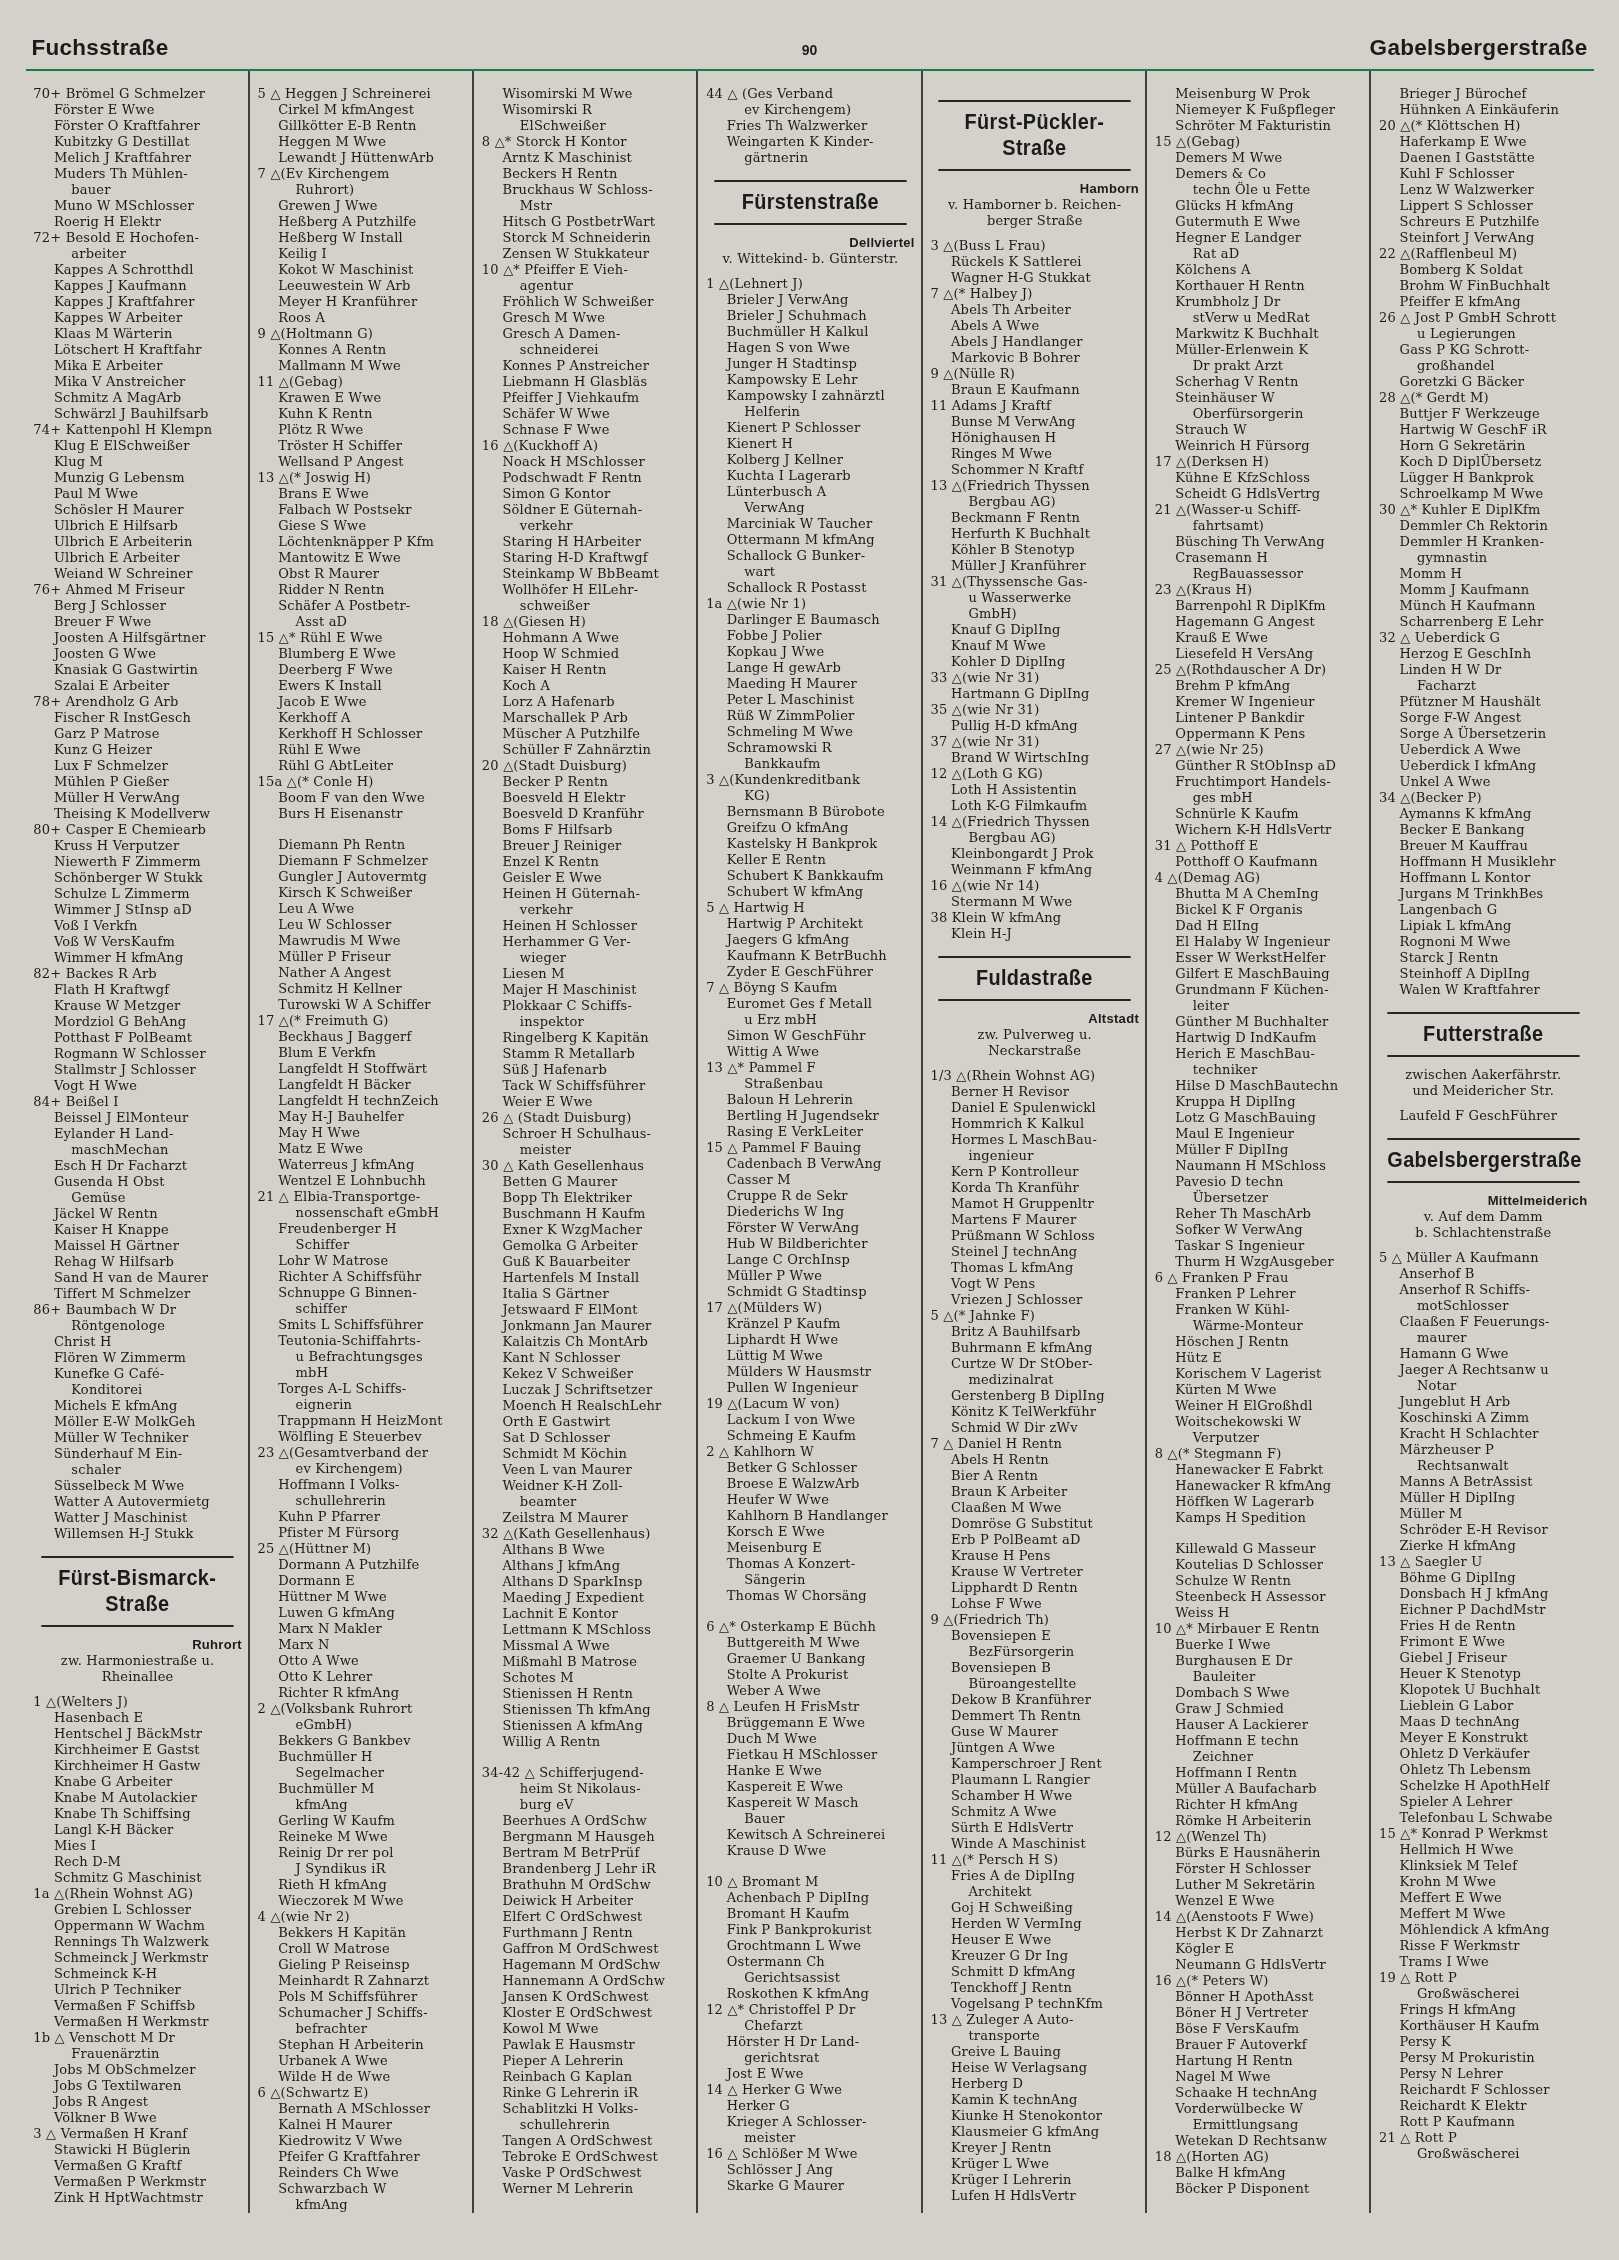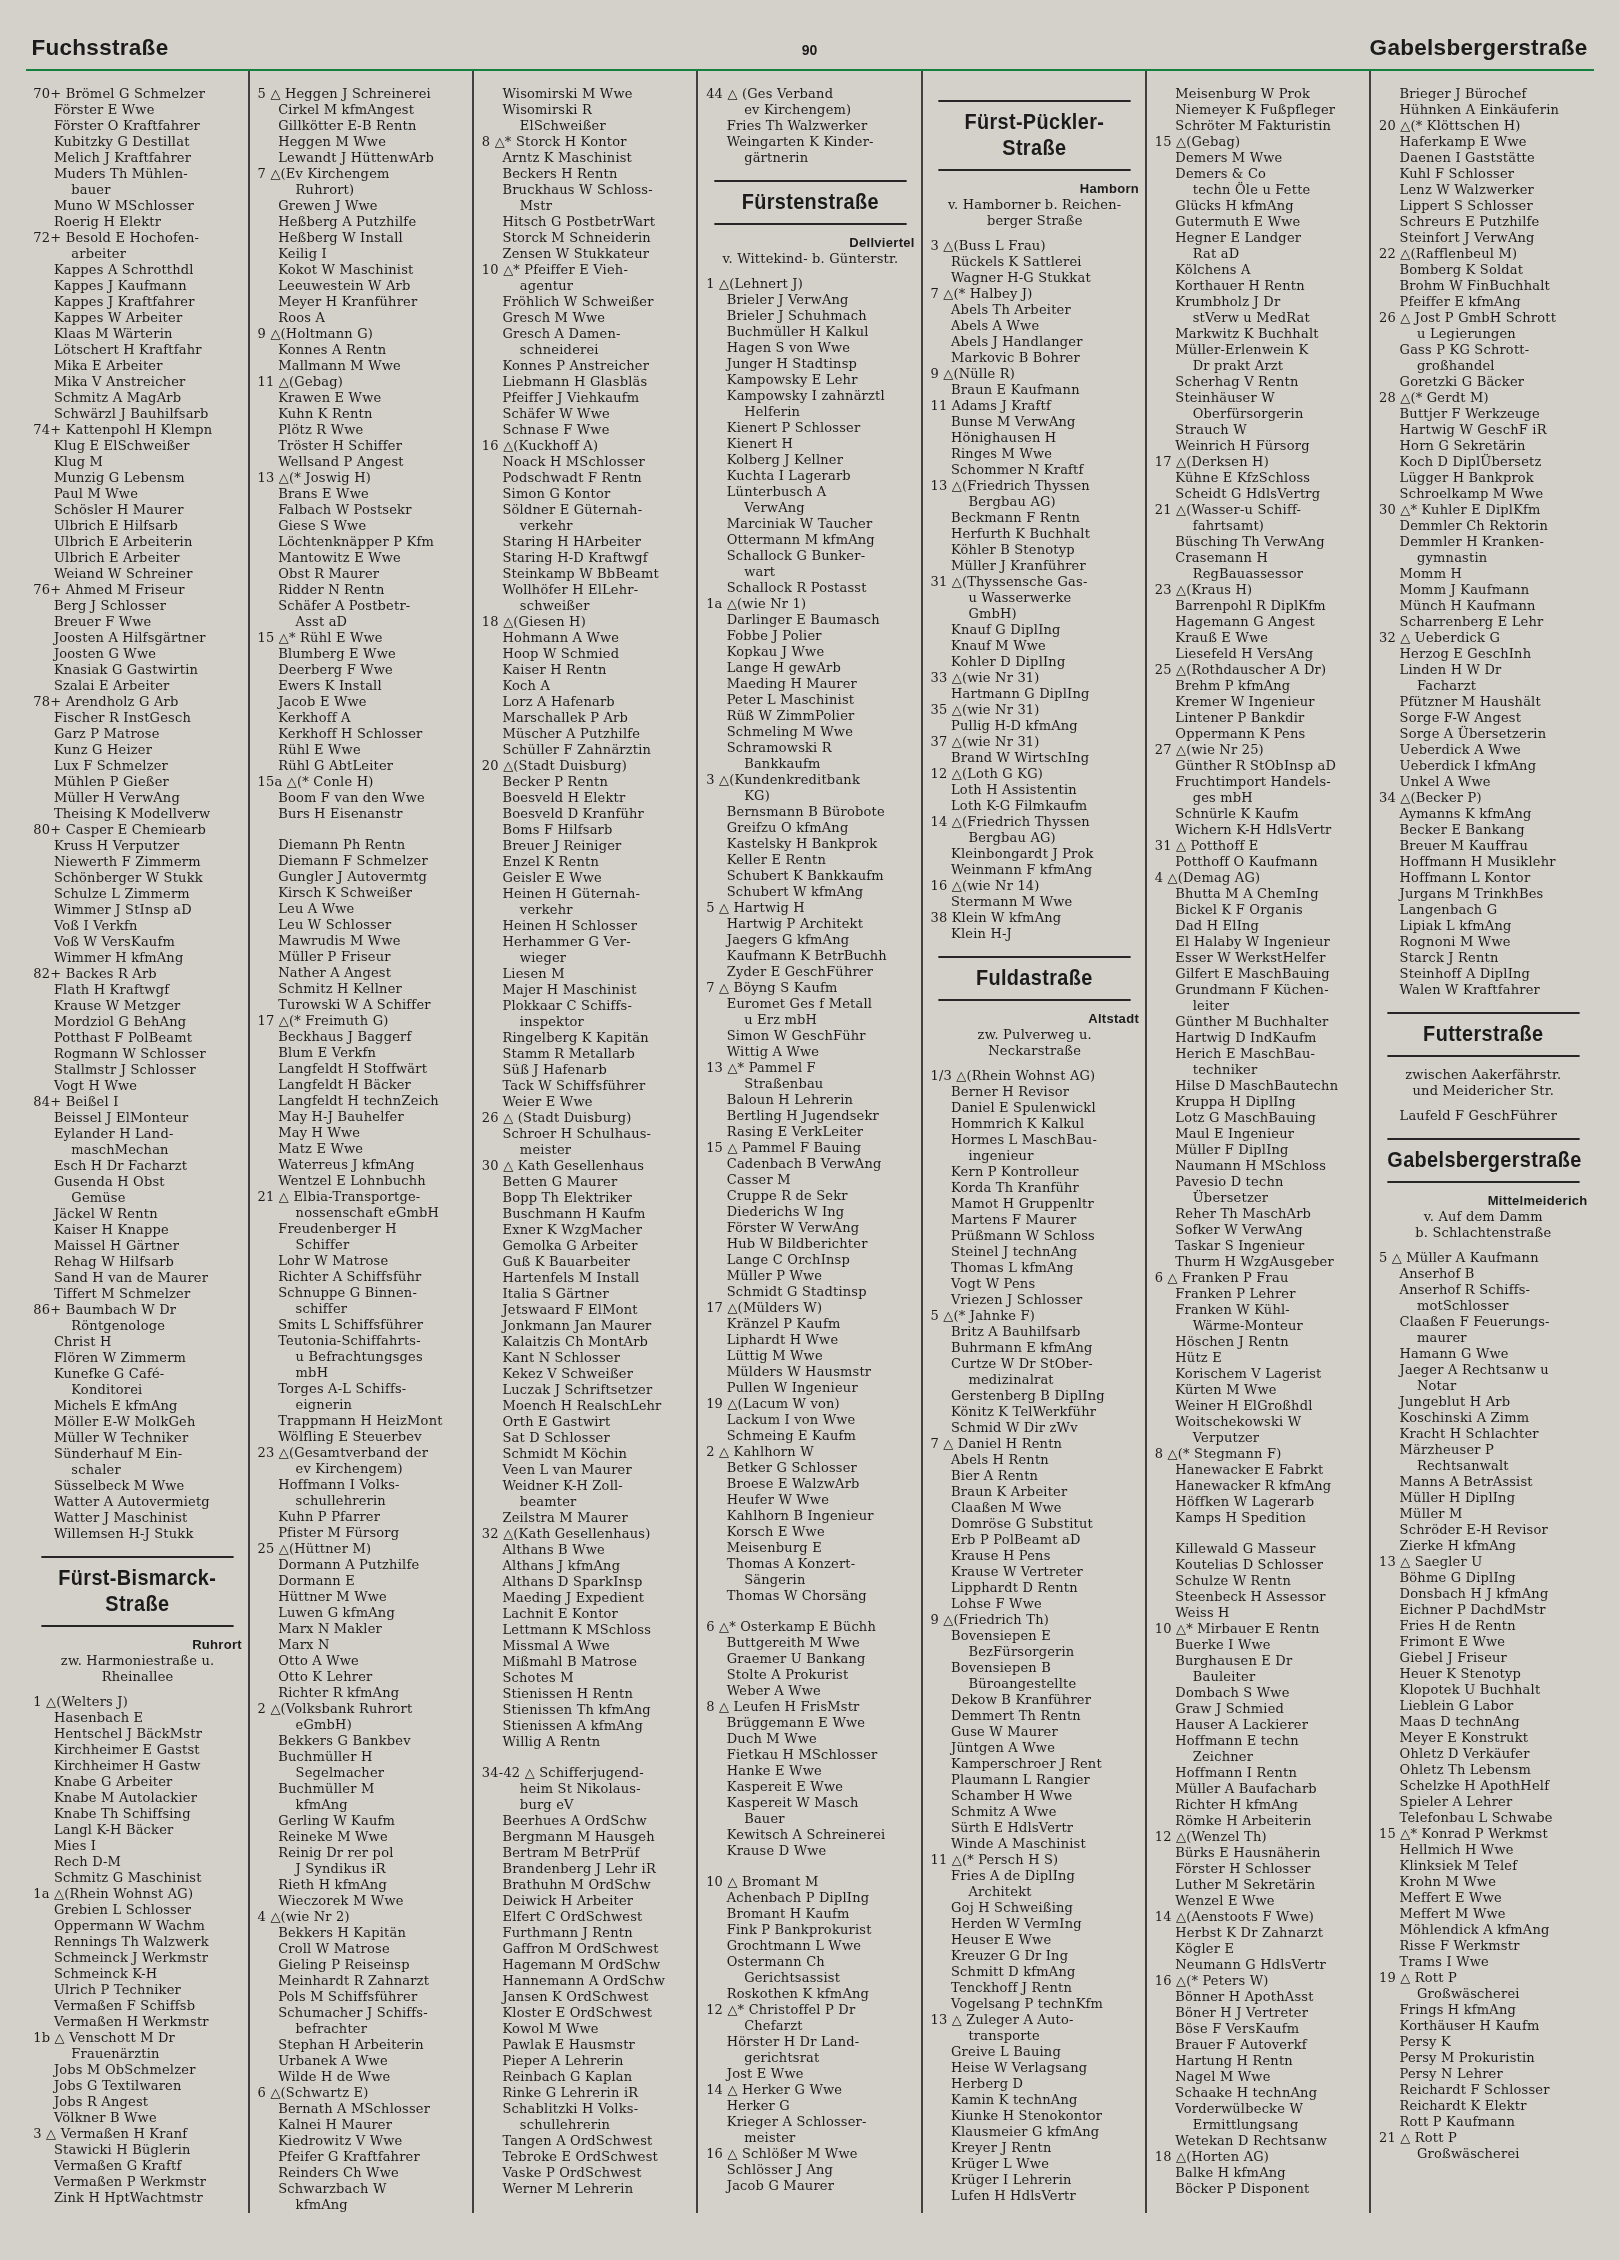--- a/index.html
+++ b/index.html
@@ -564,21 +564,21 @@
         <div class="entry i1">Lüttig M Wwe</div>
         <div class="entry i1">Mülders W Hausmstr</div>
         <div class="entry i1">Pullen W Ingenieur</div>
         <div class="entry i0">19 △(Lacum W von)</div>
         <div class="entry i1">Lackum I von Wwe</div>
         <div class="entry i1">Schmeing E Kaufm</div>
         <div class="entry i0">2 △ Kahlhorn W</div>
         <div class="entry i1">Betker G Schlosser</div>
         <div class="entry i1">Broese E WalzwArb</div>
         <div class="entry i1">Heufer W Wwe</div>
-        <div class="entry i1">Kahlhorn B Ingenieur</div>
+        <div class="entry i1">Kahlhorn B Handlanger</div>
         <div class="entry i1">Korsch E Wwe</div>
         <div class="entry i1">Meisenburg E</div>
         <div class="entry i1">Thomas A Konzert-</div>
         <div class="entry i2">Sängerin</div>
         <div class="entry i1">Thomas W Chorsäng</div>
         <div class="gap"></div>
         <div class="entry i0">6 △* Osterkamp E Büchh</div>
         <div class="entry i1">Buttgereith M Wwe</div>
         <div class="entry i1">Graemer U Bankang</div>
         <div class="entry i1">Stolte A Prokurist</div>
@@ -606,21 +606,21 @@
         <div class="entry i2">Chefarzt</div>
         <div class="entry i1">Hörster H Dr Land-</div>
         <div class="entry i2">gerichtsrat</div>
         <div class="entry i1">Jost E Wwe</div>
         <div class="entry i0">14 △ Herker G Wwe</div>
         <div class="entry i1">Herker G</div>
         <div class="entry i1">Krieger A Schlosser-</div>
         <div class="entry i2">meister</div>
         <div class="entry i0">16 △ Schlößer M Wwe</div>
         <div class="entry i1">Schlösser J Ang</div>
-        <div class="entry i1">Jacob G Maurer</div>
+        <div class="entry i1">Skarke G Maurer</div>
       </div>
       <div class="col">
         <div class="street-header">Fürst-Pückler-Straße</div>
         <div class="subheader">
           <div class="sub-name">Hamborn</div>
           <div class="sub-desc">v. Hamborner b. Reichen-</div>
           <div class="sub-desc">berger Straße</div>
         </div>
         <div class="entry i0">3 △(Buss L Frau)</div>
         <div class="entry i1">Rückels K Sattlerei</div>

